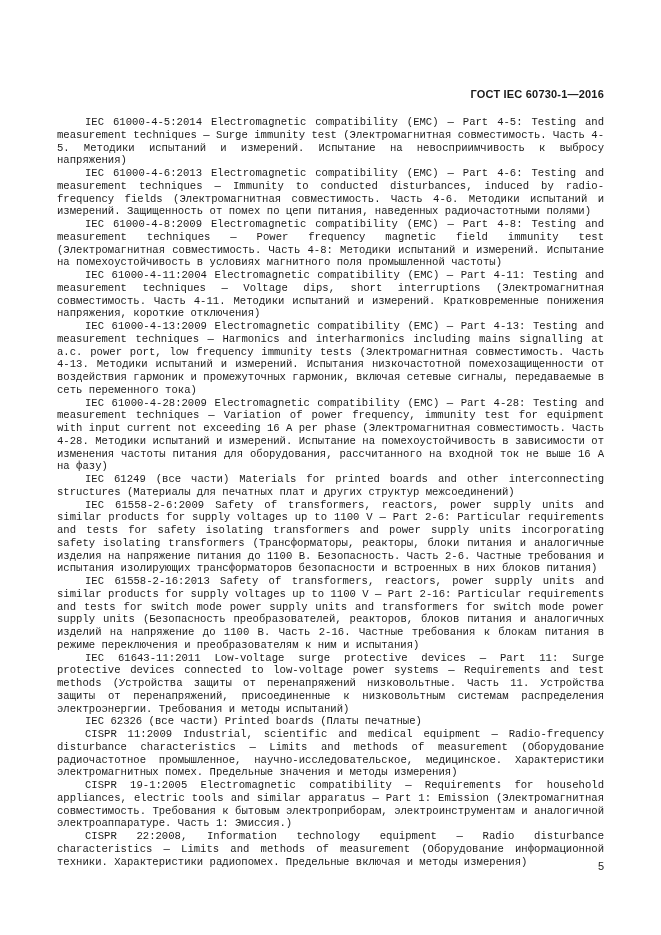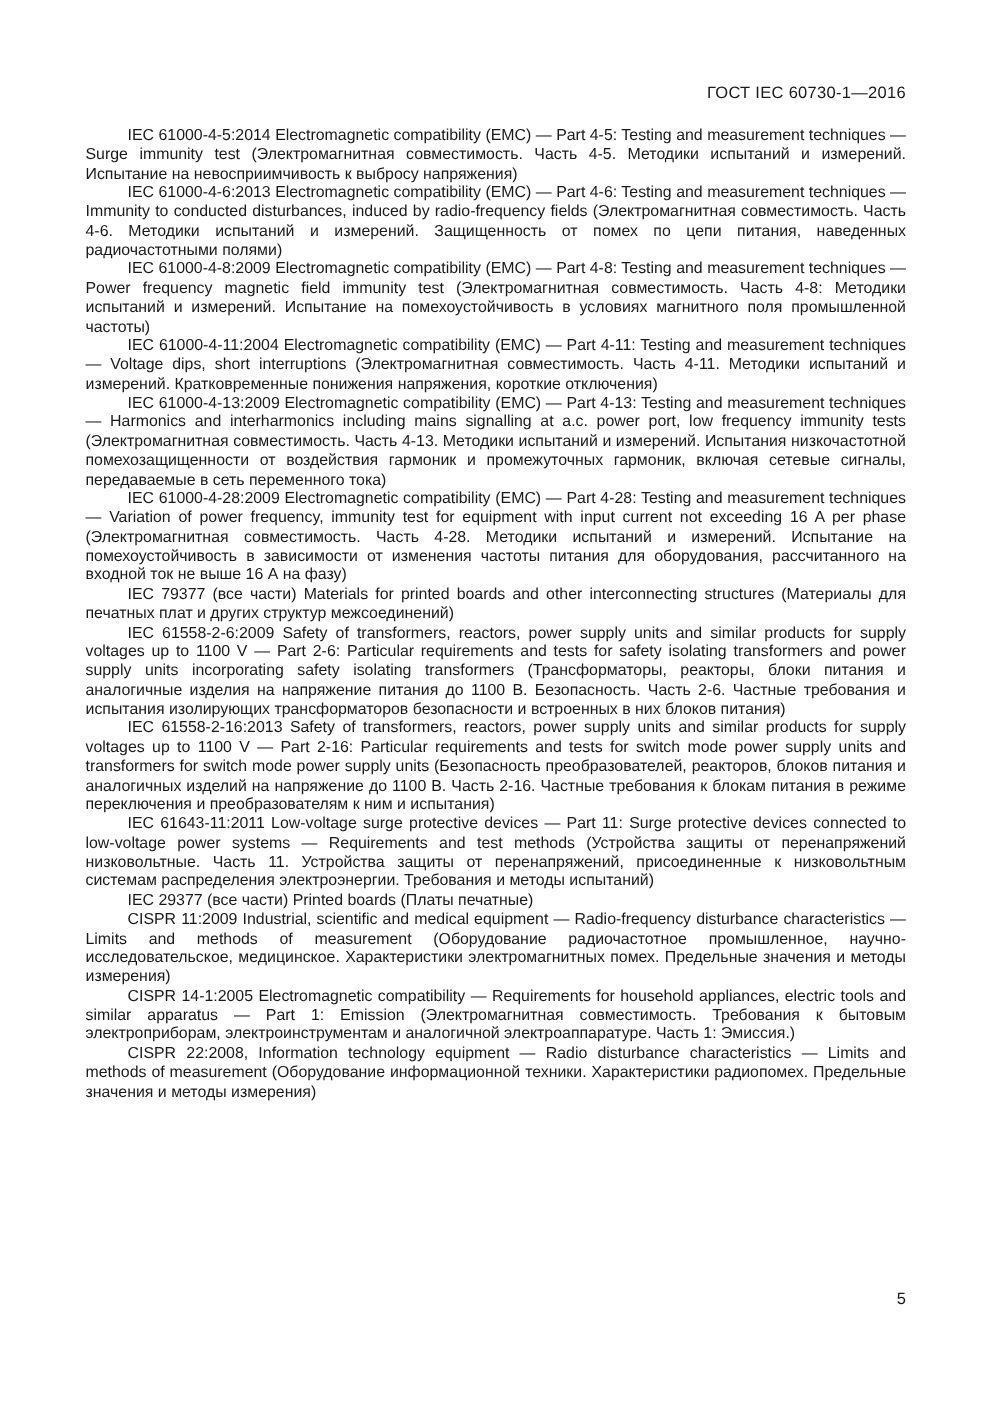--- a/index.html
+++ b/index.html
@@ -16,32 +16,34 @@
       overflow: hidden;
     }
     .page {
       position: absolute;
       left: 57px;
       top: 56px;
       width: 547px;
     }
     .running-header {
       text-align: right;
-      font-weight: normal;
+      font-weight: bold;
       font-size: 11px;
       line-height: 13px;
       margin-bottom: 15px;
       letter-spacing: 0.2px;
+      margin-top: 32px;
     }
     .content p {
       margin: 0;
       text-align: justify;
       text-indent: 28px;
       font-size: 10.6px;
       line-height: 12.75px;
+      font-family: Liberation Mono, monospace;
     }
     .page-number {
       position: absolute;
       right: 57px;
       top: 860px;
       font-size: 11px;
       line-height: 13px;
     }
   </style>
 </head>
@@ -49,23 +51,23 @@
 
 <div class="page">
   <div class="running-header">ГОСТ IEC 60730-1—2016</div>
   <div class="content">
     <p>IEC 61000-4-5:2014 Electromagnetic compatibility (EMC) — Part 4-5: Testing and measurement techniques — Surge immunity test (Электромагнитная совместимость. Часть 4-5. Методики испытаний и измерений. Испытание на невосприимчивость к выбросу напряжения)</p>
     <p>IEC 61000-4-6:2013 Electromagnetic compatibility (EMC) — Part 4-6: Testing and measurement techniques — Immunity to conducted disturbances, induced by radio-frequency fields (Электромагнитная совместимость. Часть 4-6. Методики испытаний и измерений. Защищенность от помех по цепи питания, наведенных радиочастотными полями)</p>
     <p>IEC 61000-4-8:2009 Electromagnetic compatibility (EMC) — Part 4-8: Testing and measurement techniques — Power frequency magnetic field immunity test (Электромагнитная совместимость. Часть 4-8: Методики испытаний и измерений. Испытание на помехоустойчивость в условиях магнитного поля промышленной частоты)</p>
     <p>IEC 61000-4-11:2004 Electromagnetic compatibility (EMC) — Part 4-11: Testing and measurement techniques — Voltage dips, short interruptions (Электромагнитная совместимость. Часть 4-11. Методики испытаний и измерений. Кратковременные понижения напряжения, короткие отключения)</p>
     <p>IEC 61000-4-13:2009 Electromagnetic compatibility (EMC) — Part 4-13: Testing and measurement techniques — Harmonics and interharmonics including mains signalling at a.c. power port, low frequency immunity tests (Электромагнитная совместимость. Часть 4-13. Методики испытаний и измерений. Испытания низкочастотной помехозащищенности от воздействия гармоник и промежуточных гармоник, включая сетевые сигналы, передаваемые в сеть переменного тока)</p>
     <p>IEC 61000-4-28:2009 Electromagnetic compatibility (EMC) — Part 4-28: Testing and measurement techniques — Variation of power frequency, immunity test for equipment with input current not exceeding 16 A per phase (Электромагнитная совместимость. Часть 4-28. Методики испытаний и измерений. Испытание на помехоустойчивость в зависимости от изменения частоты питания для оборудования, рассчитанного на входной ток не выше 16 А на фазу)</p>
-    <p>IEC 79377 (все части) Materials for printed boards and other interconnecting structures (Материалы для печатных плат и других структур межсоединений)</p>
+    <p>IEC 61249 (все части) Materials for printed boards and other interconnecting structures (Материалы для печатных плат и других структур межсоединений)</p>
     <p>IEC 61558-2-6:2009 Safety of transformers, reactors, power supply units and similar products for supply voltages up to 1100 V — Part 2-6: Particular requirements and tests for safety isolating transformers and power supply units incorporating safety isolating transformers (Трансформаторы, реакторы, блоки питания и аналогичные изделия на напряжение питания до 1100 В. Безопасность. Часть 2-6. Частные требования и испытания изолирующих трансформаторов безопасности и встроенных в них блоков питания)</p>
     <p>IEC 61558-2-16:2013 Safety of transformers, reactors, power supply units and similar products for supply voltages up to 1100 V — Part 2-16: Particular requirements and tests for switch mode power supply units and transformers for switch mode power supply units (Безопасность преобразователей, реакторов, блоков питания и аналогичных изделий на напряжение до 1100 В. Часть 2-16. Частные требования к блокам питания в режиме переключения и преобразователям к ним и испытания)</p>
     <p>IEC 61643-11:2011 Low-voltage surge protective devices — Part 11: Surge protective devices connected to low-voltage power systems — Requirements and test methods (Устройства защиты от перенапряжений низковольтные. Часть 11. Устройства защиты от перенапряжений, присоединенные к низковольтным системам распределения электроэнергии. Требования и методы испытаний)</p>
-    <p>IEC 29377 (все части) Printed boards (Платы печатные)</p>
+    <p>IEC 62326 (все части) Printed boards (Платы печатные)</p>
     <p>CISPR 11:2009 Industrial, scientific and medical equipment — Radio-frequency disturbance characteristics — Limits and methods of measurement (Оборудование радиочастотное промышленное, научно-исследовательское, медицинское. Характеристики электромагнитных помех. Предельные значения и методы измерения)</p>
-    <p>CISPR 14-1:2005 Electromagnetic compatibility — Requirements for household appliances, electric tools and similar apparatus — Part 1: Emission (Электромагнитная совместимость. Требования к бытовым электроприборам, электроинструментам и аналогичной электроаппаратуре. Часть 1: Эмиссия.)</p>
-    <p>CISPR 22:2008, Information technology equipment — Radio disturbance characteristics — Limits and methods of measurement (Оборудование информационной техники. Характеристики радиопомех. Предельные значения и методы измерения)</p>
+    <p>CISPR 19-1:2005 Electromagnetic compatibility — Requirements for household appliances, electric tools and similar apparatus — Part 1: Emission (Электромагнитная совместимость. Требования к бытовым электроприборам, электроинструментам и аналогичной электроаппаратуре. Часть 1: Эмиссия.)</p>
+    <p>CISPR 22:2008, Information technology equipment — Radio disturbance characteristics — Limits and methods of measurement (Оборудование информационной техники. Характеристики радиопомех. Предельные включая и методы измерения)</p>
   </div>
 </div>
 <div class="page-number">5</div>
 
 </body></html>

